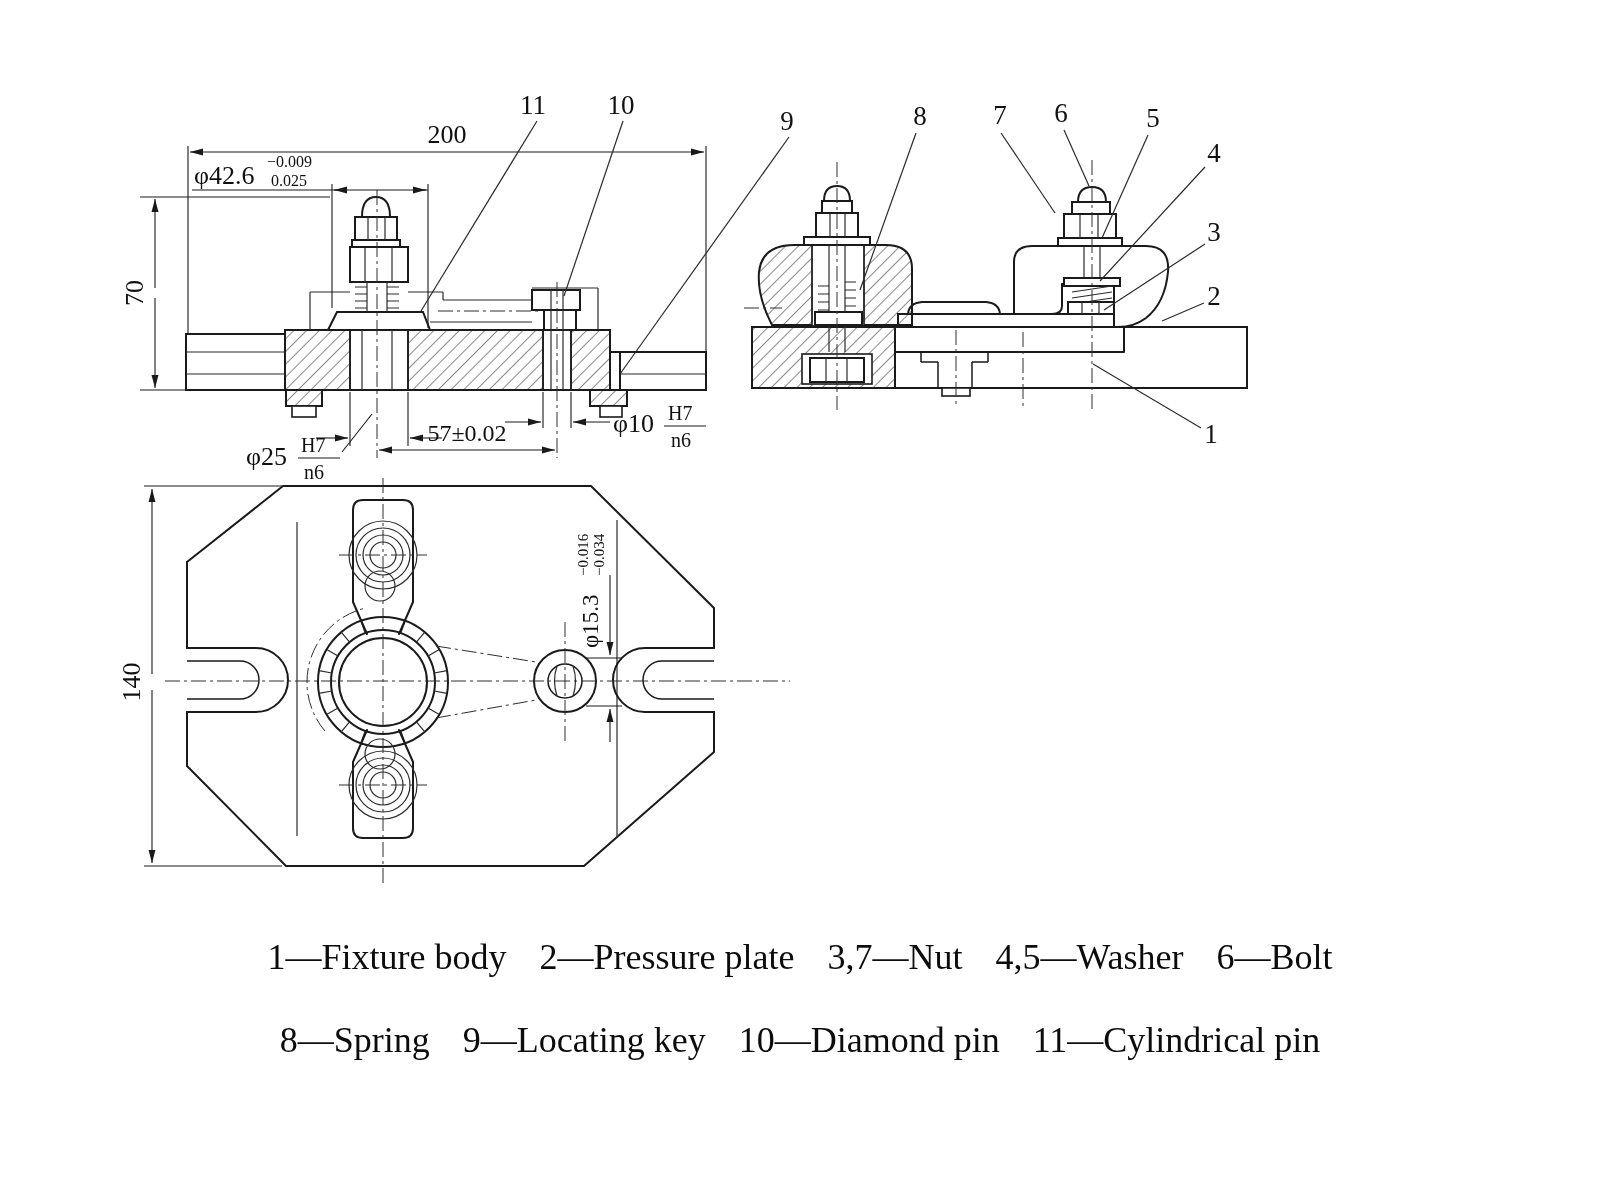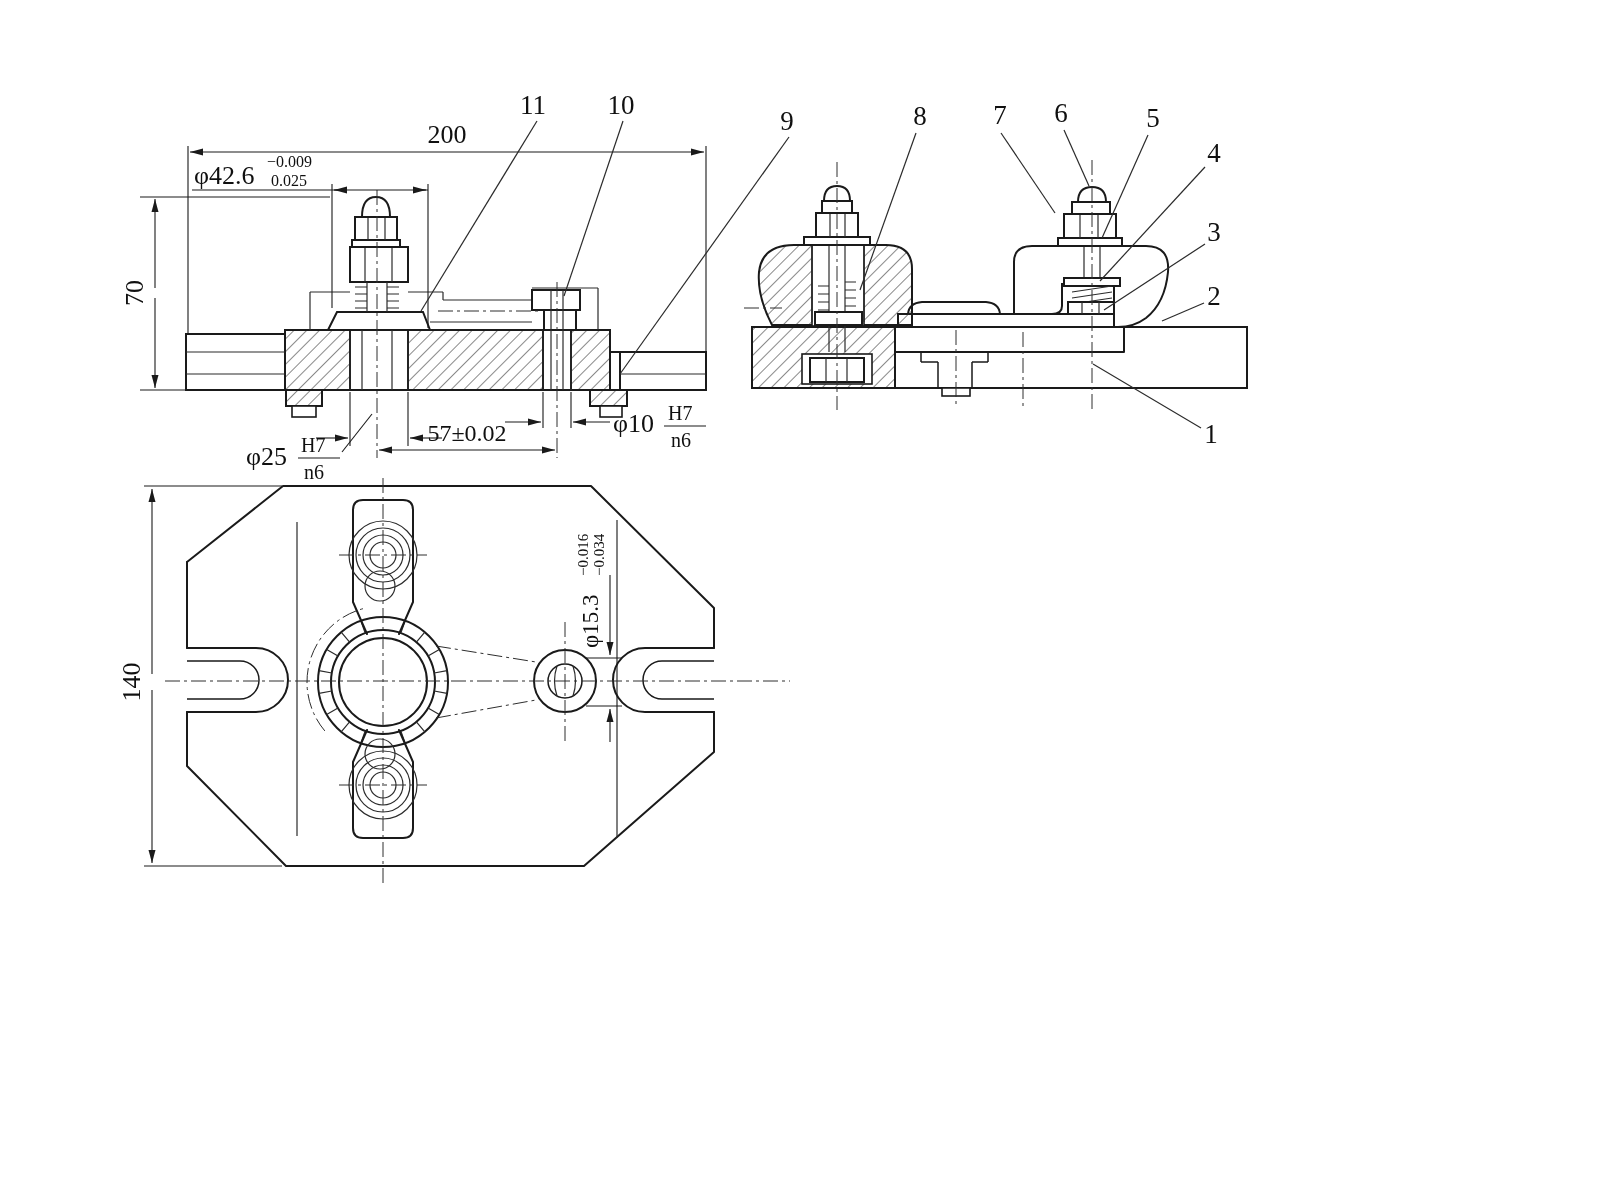--- a/index.html
+++ b/index.html
@@ -277,14 +277,27 @@
       <g transform="translate(598,648) rotate(-90)">
         <text class="t23" x="0" y="0">φ15.3</text>
         <text class="t15" x="72" y="-10">−0.016</text>
         <text class="t15" x="72" y="6">−0.034</text>
       </g>
     </g>
   </g>
 </svg>
 
 <div class="legend">
+  <div class="legend-line">
+    <span>1—Fixture body</span>
+    <span>2—Pressure plate</span>
+    <span>3,7—Nut</span>
+    <span>4,5—Washer</span>
+    <span>6—Bolt</span>
+  </div>
+  <div class="legend-line">
+    <span>8—Spring</span>
+    <span>9—Locating key</span>
+    <span>10—Diamond pin</span>
+    <span>11—Cylindrical pin</span>
+  </div>
 </div>
 </div>
 
 </body></html>

